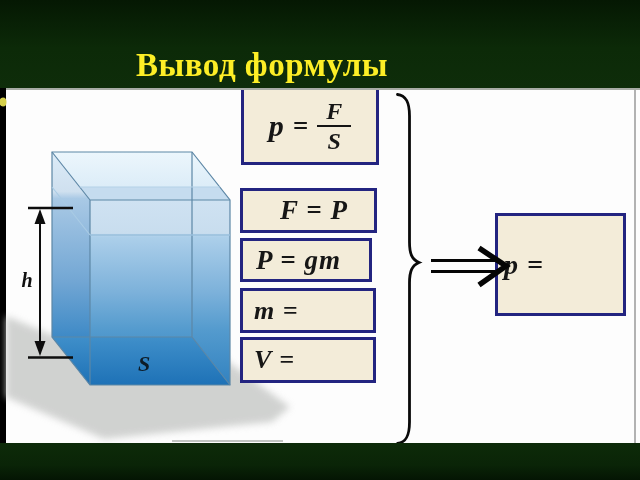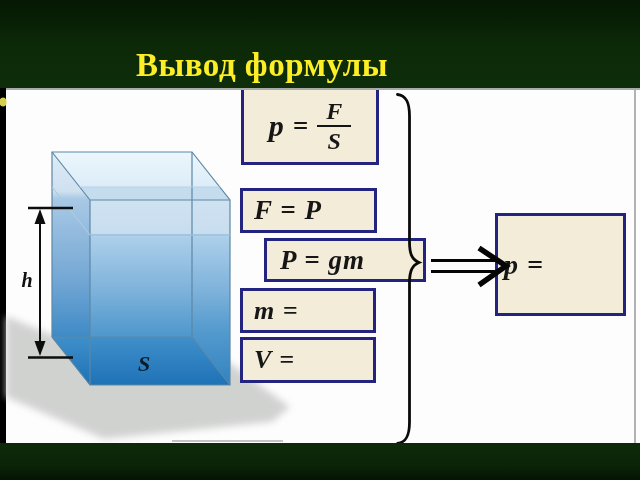--- a/index.html
+++ b/index.html
@@ -31,22 +31,22 @@
     color:#161616;font-style:italic;font-weight:bold;
     display:flex;align-items:center;
     font-family:"Liberation Serif",serif;
   }
   .fbox .t{letter-spacing:1px;white-space:pre;}
   #box-main{left:241px;top:87px;width:138px;height:78px;justify-content:center;gap:9px;}
   #box-main .lhs{font-size:30px;}
   #box-main .eq{font-size:27px;}
   .frac{display:inline-flex;flex-direction:column;align-items:center;line-height:1.02;font-size:24px;}
   .frac .bar{width:34px;height:2px;background:#141414;margin:2px 0;}
-  #box-f{left:240px;top:188px;width:137px;height:45px;font-size:27px;padding-left:11px;}
-  #box-p{left:240px;top:238px;width:162px;height:44px;font-size:27px;padding-left:13px;margin-left:24px;}
+  #box-f{left:240px;top:188px;width:137px;height:45px;font-size:27px;padding-left:11px;justify-content:center;}
+  #box-p{left:240px;top:238px;width:132px;height:44px;font-size:27px;padding-left:13px;}
   #box-m{left:240px;top:288px;width:136px;height:45px;font-size:26px;padding-left:11px;}
   #box-v{left:240px;top:337px;width:136px;height:46px;font-size:26px;padding-left:11px;}
   #box-result{left:495px;top:213px;width:131px;height:103px;font-size:28px;padding-left:6px;}
 </style>
 </head>
 <body>
 
 <div class="bar-top"></div>
 <div class="edge-top"></div>
 <div class="content"></div>

